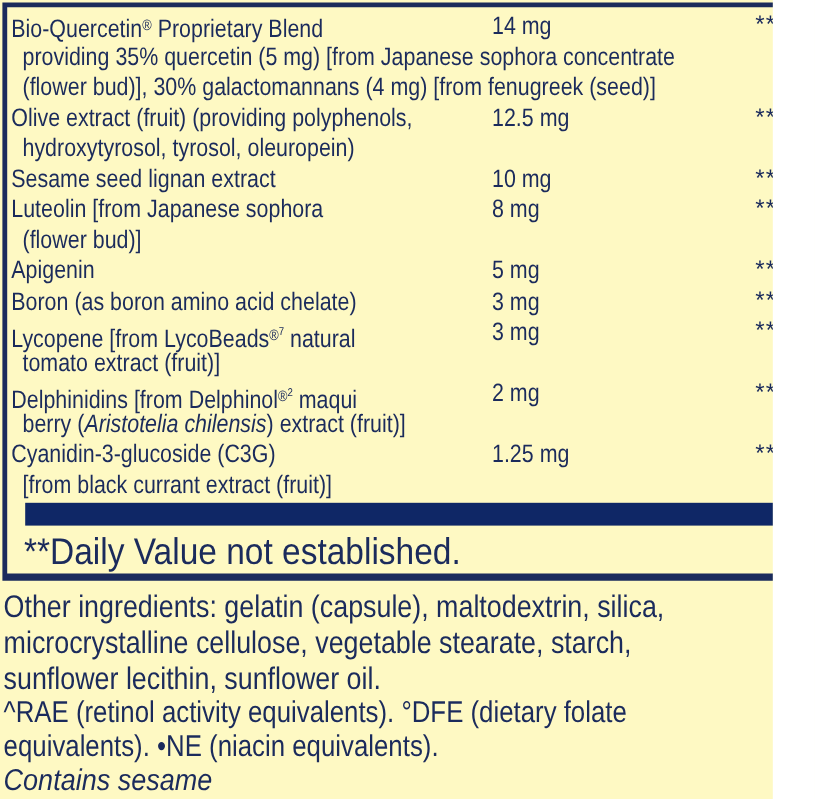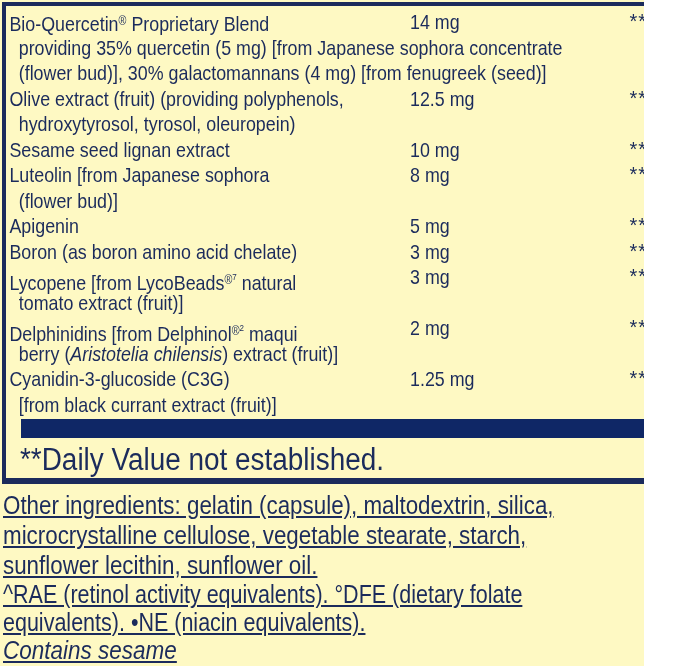--- a/index.html
+++ b/index.html
@@ -55,21 +55,21 @@
   }
   .dv-note{
     font-size:31px;
     line-height:34px;
     margin:5px 0 0 14px;
     white-space:nowrap;
     transform:scaleX(0.9);
     transform-origin:0 0;
   }
   
-  .footer{margin:6px 0 0 3px;text-decoration:underline;}
+  .footer{margin:6px 0 0 3px;}
   .oline{
     font-size:26px;line-height:30px;
     white-space:nowrap;
     transform:scaleX(0.86);
     transform-origin:0 0;
   }
   .eline{
     font-size:25px;line-height:28px;
     white-space:nowrap;
     transform:scaleX(0.86);

